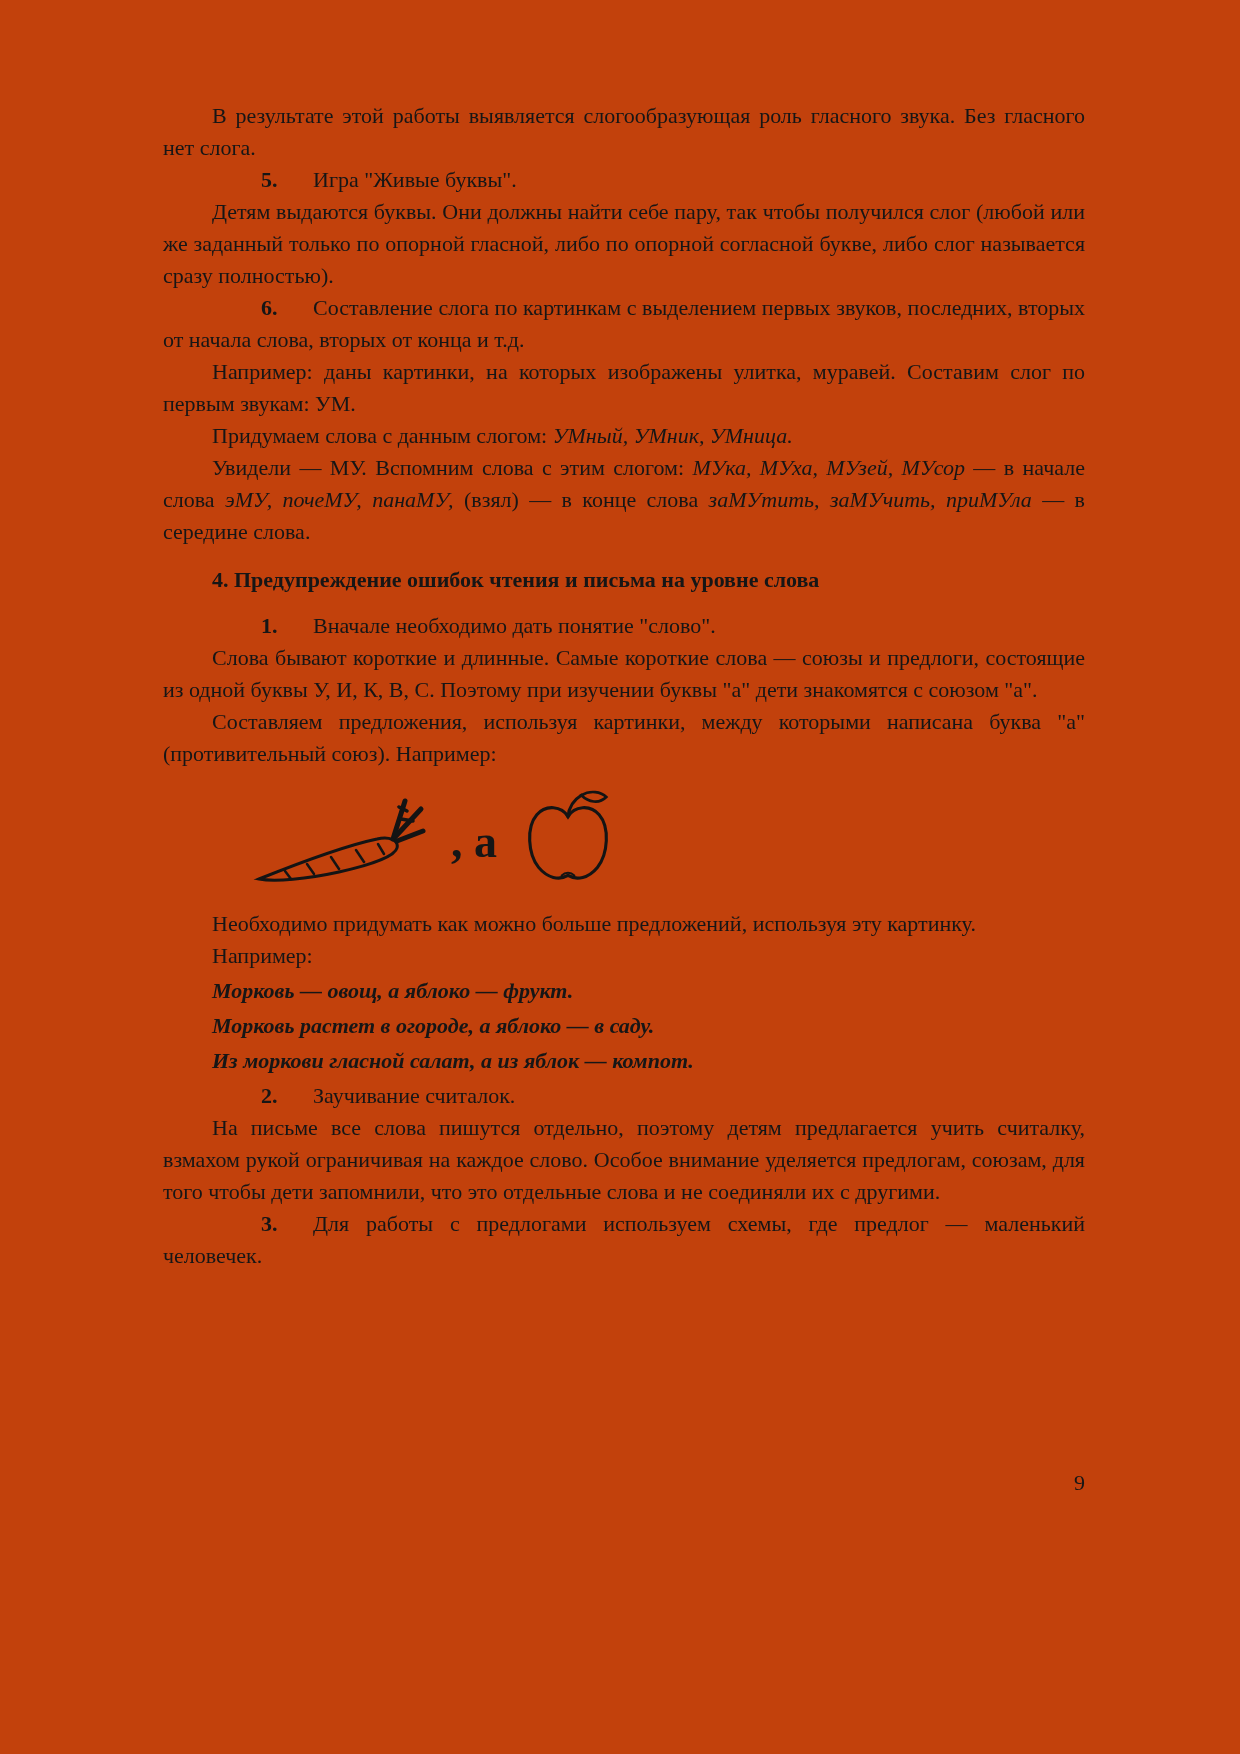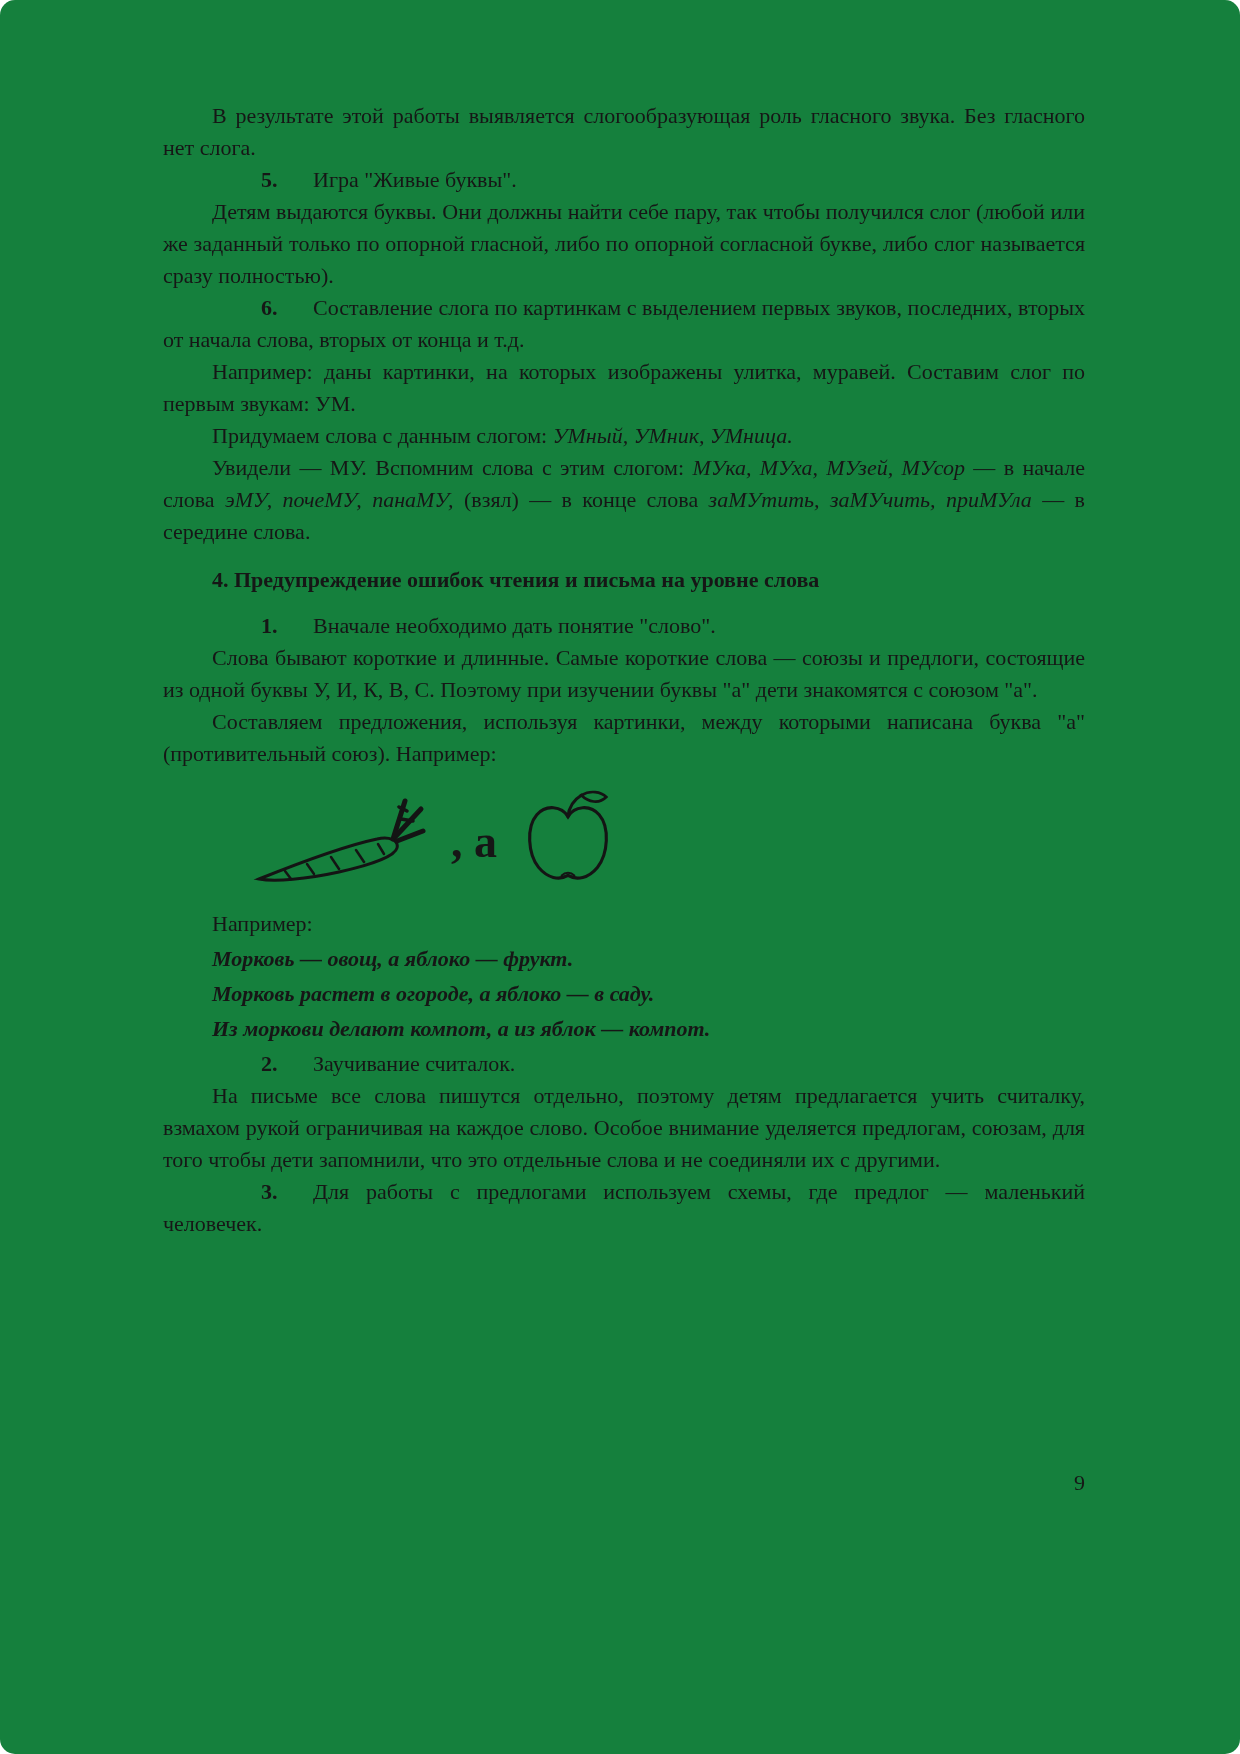--- a/index.html
+++ b/index.html
@@ -1,24 +1,23 @@
 <!DOCTYPE html>
 <html><head>
 <meta charset="utf-8">
 <style>
   html, body { margin: 0; padding: 0; background: #ffffff; }
   .page {
     position: relative;
     width: 1240px;
     height: 1754px;
-    background: #15803d;
+    background: #c2410c;
     font-family: "Liberation Serif", serif;
     color: #161616;
     overflow: hidden;
-    border-radius: 15px;
   }
   .content {
     position: absolute;
     left: 163px;
     top: 100px;
     width: 922px;
     font-size: 22px;
     line-height: 32px;
     text-align: justify;
   }
@@ -109,26 +108,27 @@
       </svg>
       <span class="connector">, а</span>
       <svg width="98" height="104" viewBox="0 0 110 116" fill="none" stroke="#141414" stroke-width="3.5" stroke-linecap="round">
         <path d="M55,34 C 48,22 30,20 20,32 C 8,46 10,76 22,91 C 32,103 45,106 55,100 C 65,106 78,103 88,91 C 100,76 102,46 90,32 C 80,20 62,22 55,34 Z"></path>
         <path d="M55,34 C 56,24 60,16 70,10"></path>
         <path d="M70,10 C 80,4 92,6 98,12 C 90,20 78,18 70,10 Z" stroke-width="3"></path>
         <path d="M48,100 C 52,96 58,96 62,100" stroke-width="2.5"></path>
       </svg>
     </div>
 
+    <p>Необходимо придумать как можно больше предложений, используя эту картинку.</p>
 
     <p>Например:</p>
 
     <p class="example">Морковь — овощ, а яблоко — фрукт.</p>
     <p class="example">Морковь растет в огороде, а яблоко — в саду.</p>
-    <p class="example">Из моркови делают компот, а из яблок — компот.</p>
+    <p class="example">Из моркови гласной салат, а из яблок — компот.</p>
 
     <p><b class="num">2.</b><span>Заучивание считалок.</span></p>
 
     <p>На письме все слова пишутся отдельно, поэтому детям предлагается учить считалку, взмахом рукой ограничивая на каждое слово. Особое внимание уделяется предлогам, союзам, для того чтобы дети запомнили, что это отдельные слова и не соединяли их с другими.</p>
 
     <p><b class="num">3.</b><span>Для работы с предлогами используем схемы, где предлог — маленький человечек.</span></p>
 
   </div>
 
   <div class="page-num">9</div>

